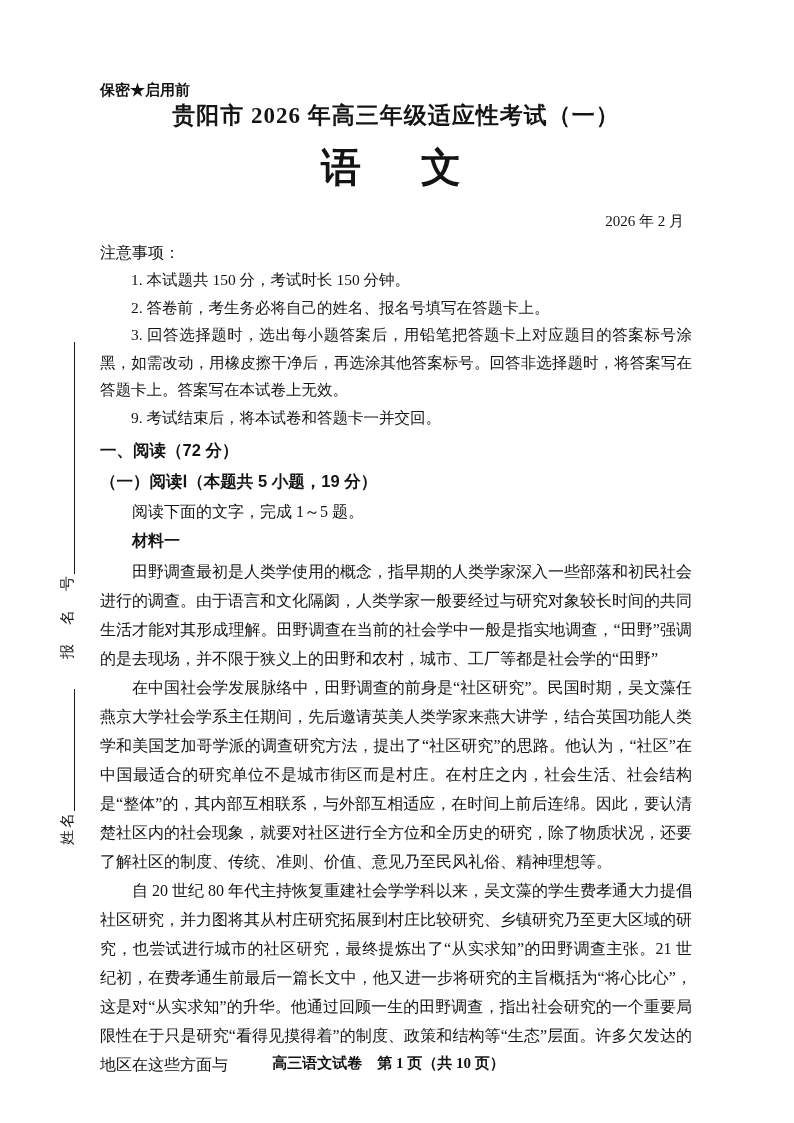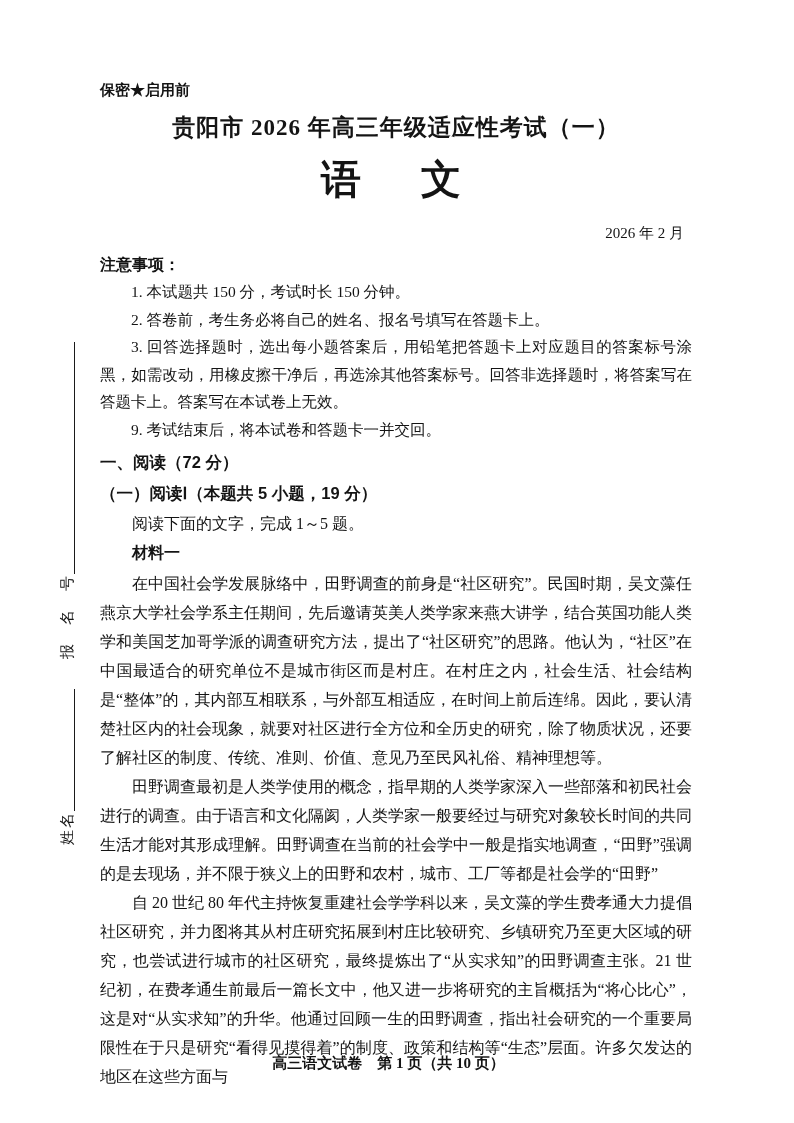--- a/index.html
+++ b/index.html
@@ -19,21 +19,21 @@
     top: 80px;
     width: 592px;
   }
   .classification {
     font-family: "Liberation Sans", sans-serif;
     font-weight: bold;
     font-size: 15px;
     line-height: 20px;
   }
   .exam-title {
-    margin: 12px 0 0 0;
+    margin: 0 0 0 0;
     text-align: center;
     font-size: 23px;
     font-weight: bold;
     line-height: 32px;
     letter-spacing: 1px;
   }
   .subject-title {
     margin: 8px 0 0 0;
     text-align: center;
     font-size: 40px;
@@ -44,21 +44,21 @@
   .exam-date {
     margin-top: 14px;
     padding-right: 8px;
     text-align: right;
     font-size: 15px;
     line-height: 22px;
   }
   .notice-heading {
     margin-top: 8px;
     font-family: "Liberation Sans", sans-serif;
-    font-weight: bold;
+    font-weight: normal;
     font-size: 16px;
     line-height: 26px;
   }
   .notice-item {
     margin: 0;
     font-size: 15.5px;
     line-height: 27.5px;
     text-indent: 2em;
     text-align: justify;
   }
@@ -148,22 +148,22 @@
       <p class="notice-item">2. 答卷前，考生务必将自己的姓名、报名号填写在答题卡上。</p>
       <p class="notice-item">3. 回答选择题时，选出每小题答案后，用铅笔把答题卡上对应题目的答案标号涂黑，如需改动，用橡皮擦干净后，再选涂其他答案标号。回答非选择题时，将答案写在答题卡上。答案写在本试卷上无效。</p>
       <p class="notice-item">9. 考试结束后，将本试卷和答题卡一并交回。</p>
     </div>
 
     <div class="section-head">一、阅读（72 分）</div>
     <div class="section-sub">（一）阅读Ⅰ（本题共 5 小题，19 分）</div>
     <p class="instruction">阅读下面的文字，完成 1～5 题。</p>
     <p class="material-label">材料一</p>
 
+    <p class="body-para">田野调查最初是人类学使用的概念，指早期的人类学家深入一些部落和初民社会进行的调查。由于语言和文化隔阂，人类学家一般要经过与研究对象较长时间的共同生活才能对其形成理解。田野调查在当前的社会学中一般是指实地调查，“田野”强调的是去现场，并不限于狭义上的田野和农村，城市、工厂等都是社会学的“田野”</p>
     <p class="body-para">在中国社会学发展脉络中，田野调查的前身是“社区研究”。民国时期，吴文藻任燕京大学社会学系主任期间，先后邀请英美人类学家来燕大讲学，结合英国功能人类学和美国芝加哥学派的调查研究方法，提出了“社区研究”的思路。他认为，“社区”在中国最适合的研究单位不是城市街区而是村庄。在村庄之内，社会生活、社会结构是“整体”的，其内部互相联系，与外部互相适应，在时间上前后连绵。因此，要认清楚社区内的社会现象，就要对社区进行全方位和全历史的研究，除了物质状况，还要了解社区的制度、传统、准则、价值、意见乃至民风礼俗、精神理想等。</p>
-    <p class="body-para">田野调查最初是人类学使用的概念，指早期的人类学家深入一些部落和初民社会进行的调查。由于语言和文化隔阂，人类学家一般要经过与研究对象较长时间的共同生活才能对其形成理解。田野调查在当前的社会学中一般是指实地调查，“田野”强调的是去现场，并不限于狭义上的田野和农村，城市、工厂等都是社会学的“田野”</p>
     <p class="body-para">自 20 世纪 80 年代主持恢复重建社会学学科以来，吴文藻的学生费孝通大力提倡社区研究，并力图将其从村庄研究拓展到村庄比较研究、乡镇研究乃至更大区域的研究，也尝试进行城市的社区研究，最终提炼出了“从实求知”的田野调查主张。21 世纪初，在费孝通生前最后一篇长文中，他又进一步将研究的主旨概括为“将心比心”，这是对“从实求知”的升华。他通过回顾一生的田野调查，指出社会研究的一个重要局限性在于只是研究“看得见摸得着”的制度、政策和结构等“生态”层面。许多欠发达的地区在这些方面与</p>
   </div>
 
   <div class="footer">
     <span>高三语文试卷　第 1 页（共 10 页）</span>
   </div>
 
 </div>
 
 </body></html>

